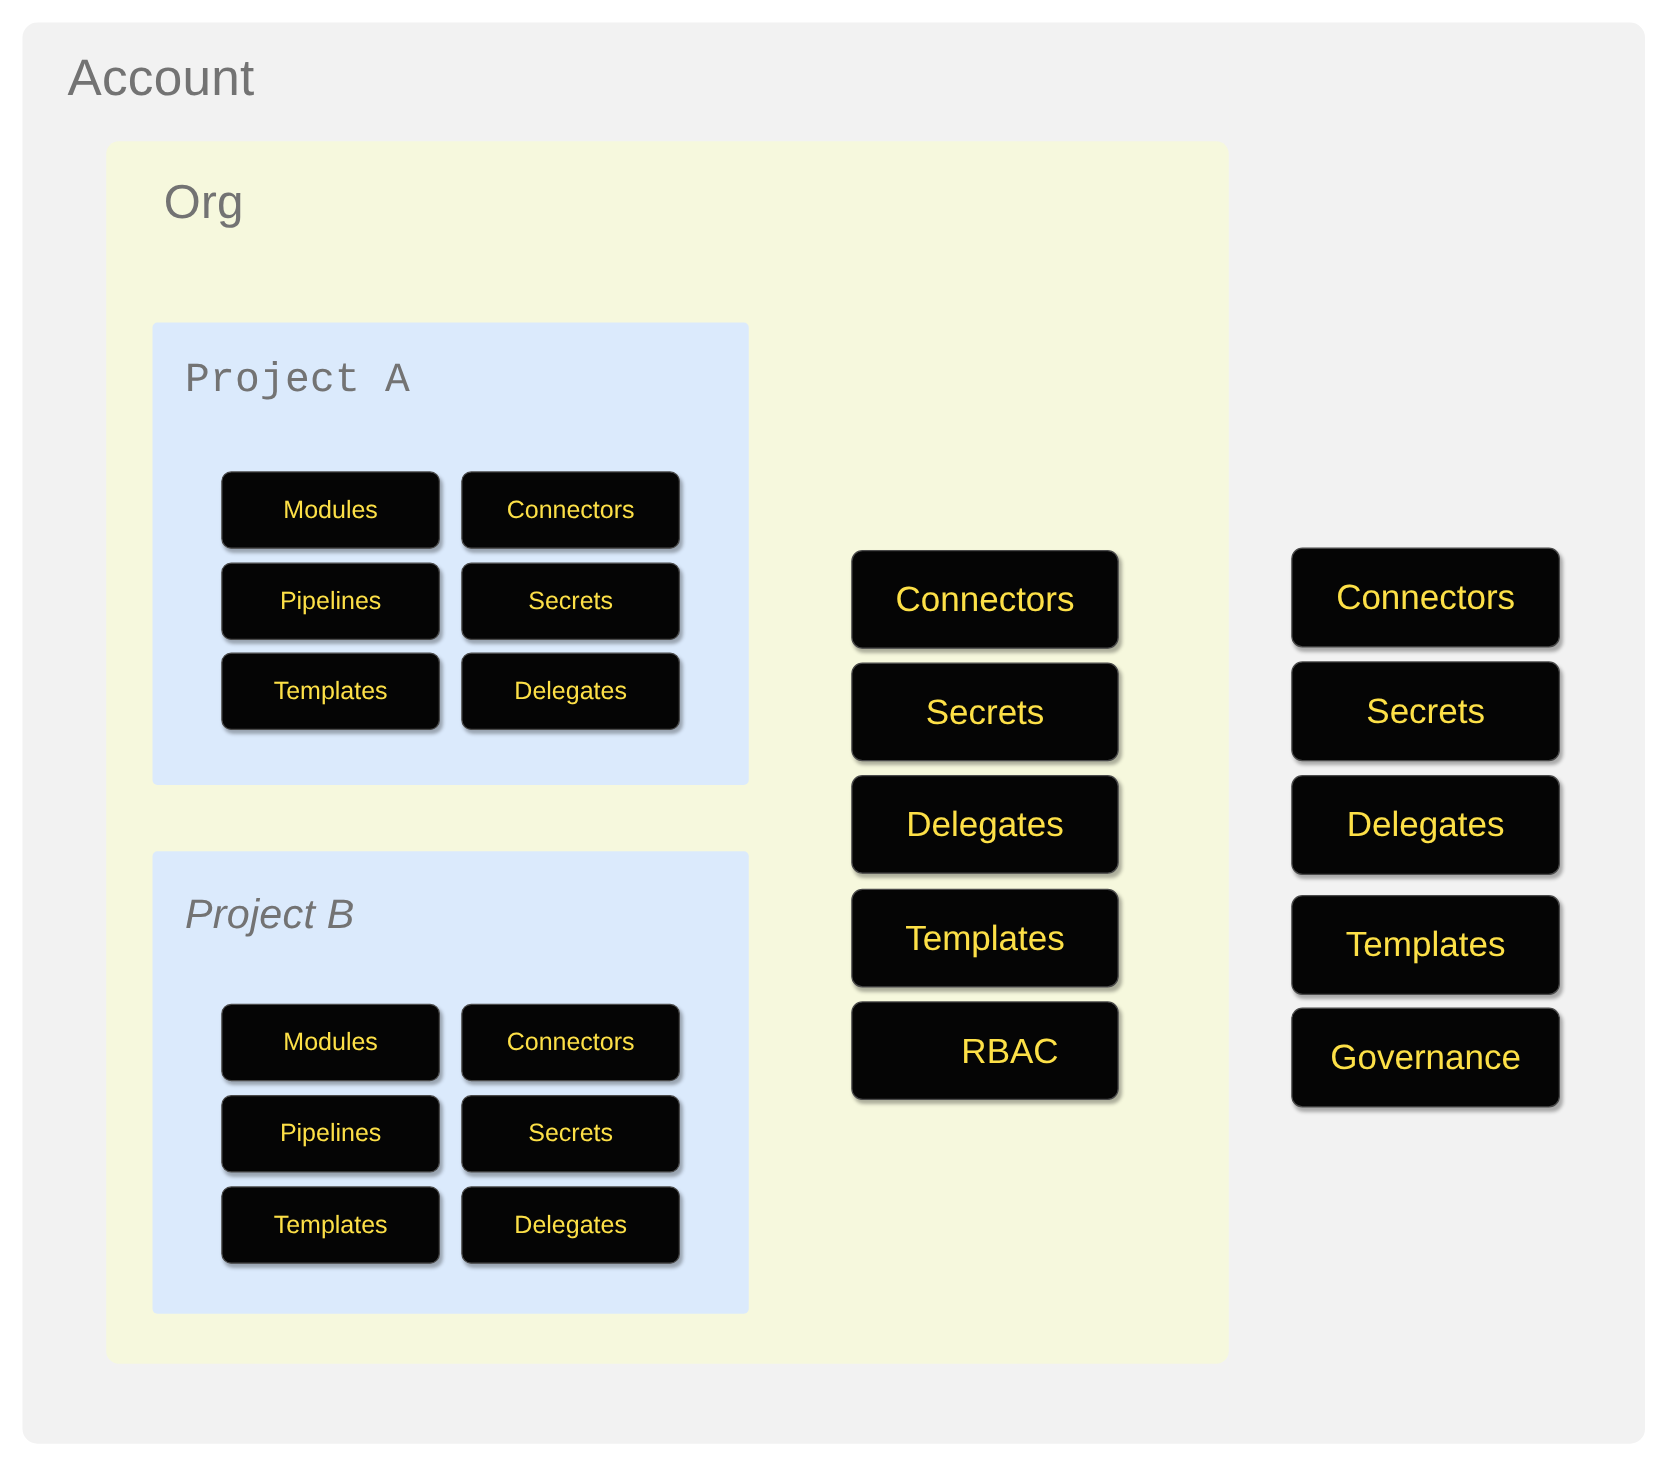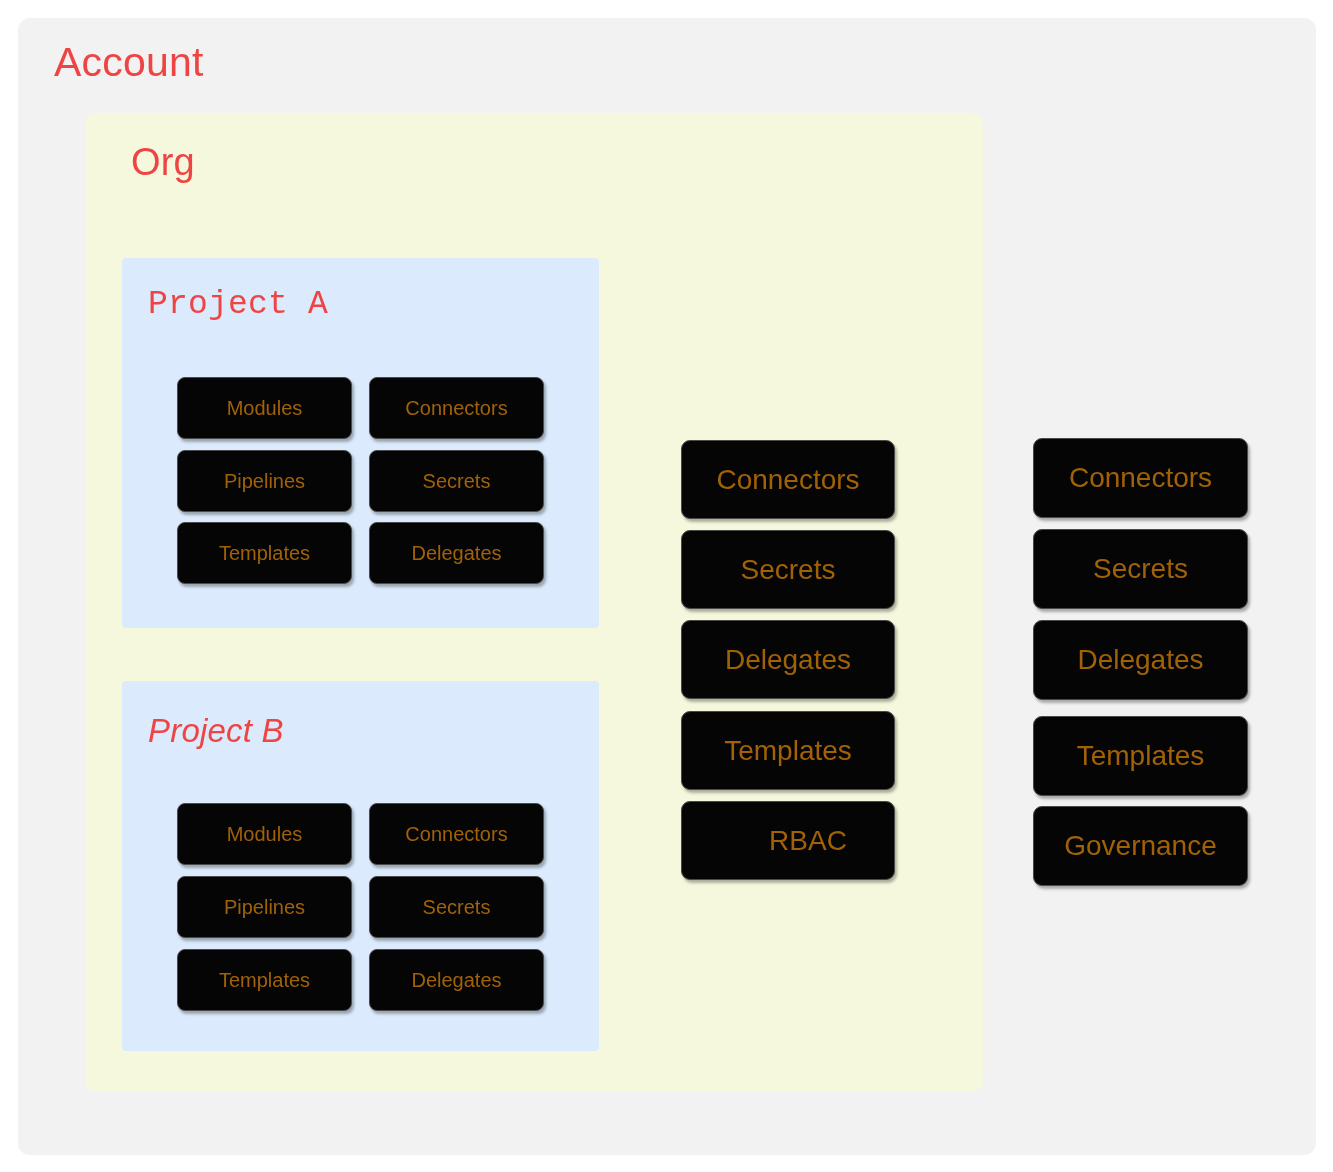--- a/index.html
+++ b/index.html
@@ -50,21 +50,21 @@
     width: 477px;
     background: #dbeafc;
     border-radius: 4px;
   }
   #project-a-panel { top: 258px; height: 370px; }
   #project-b-panel { top: 681px; height: 370px; }
 
   
   .scope-title {
     position: absolute;
-    color: #ef4444;
+    color: #737373;
     font-weight: 400;
     white-space: nowrap;
     letter-spacing: 0.2px;
   }
   #account-title {
     left: 54px;
     top: 38px;
     font-size: 41px;
     line-height: 48px;
   }
@@ -80,21 +80,21 @@
     line-height: 40px;
   }
   #project-a-title { top: 285px; font-family: Liberation Mono, monospace; }
   #project-b-title { top: 711px; font-style: italic; }
 
   
   .chip {
     position: absolute;
     box-sizing: border-box;
     background: #050505;
-    color: #a16207;
+    color: #fde047;
     border: 1px solid #4a4a4a;
     border-radius: 9px;
     display: flex;
     align-items: center;
     justify-content: center;
     text-align: left;
     box-shadow: 2px 3px 3px rgba(0, 0, 0, 0.30);
     white-space: nowrap;
     overflow: hidden;
   }

